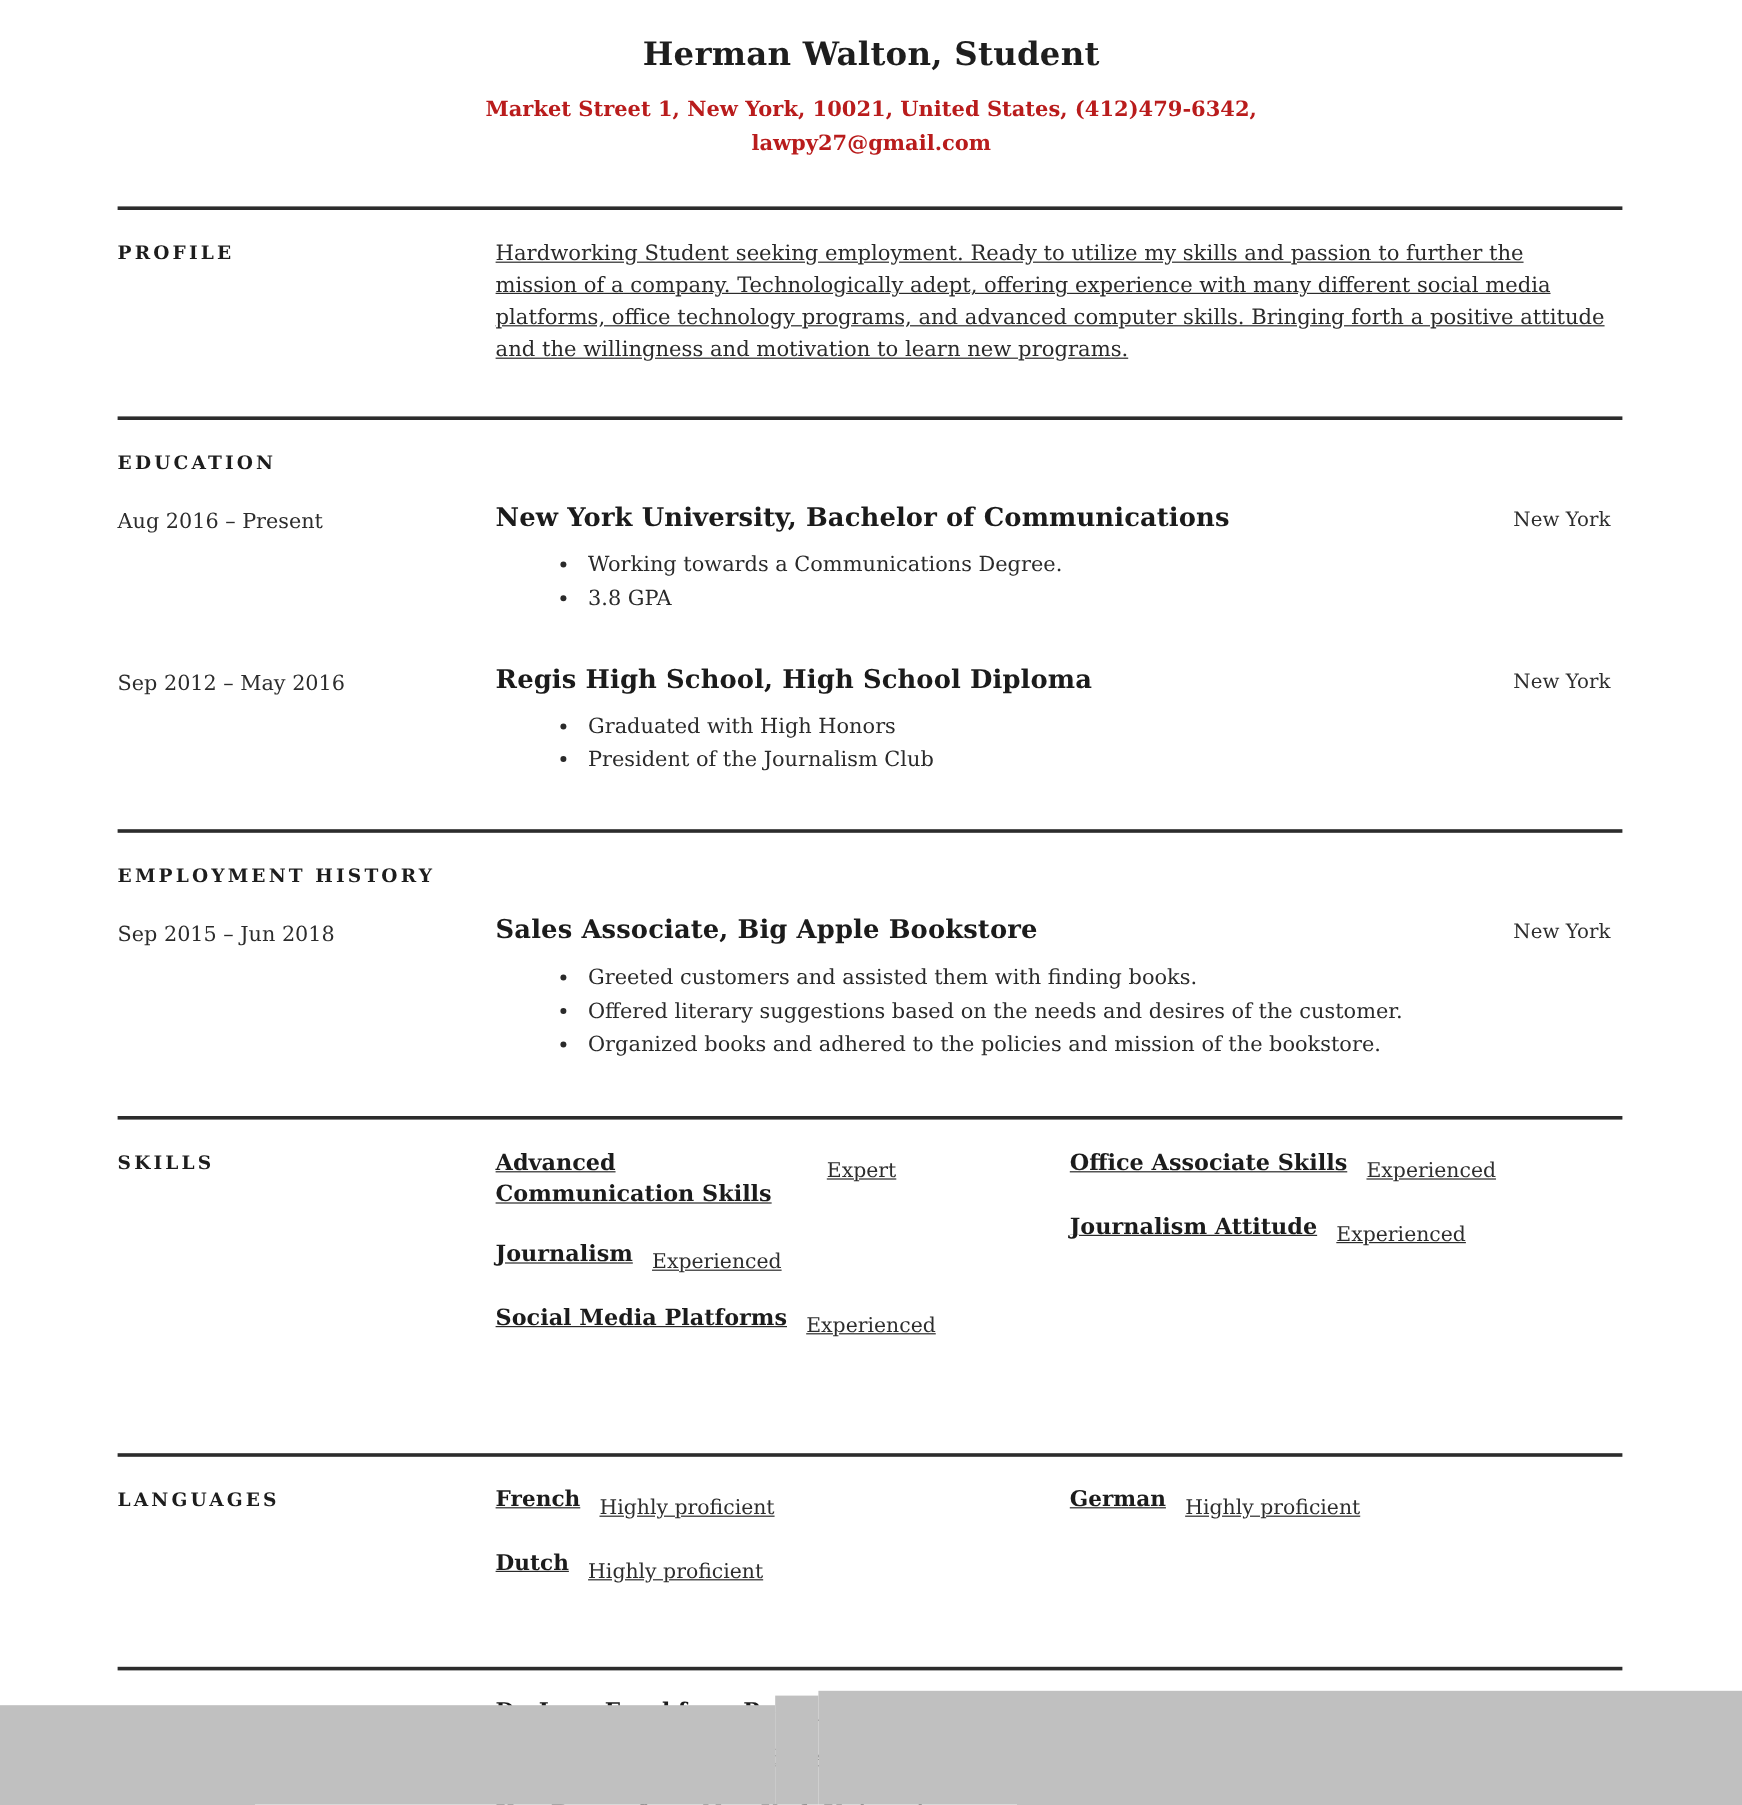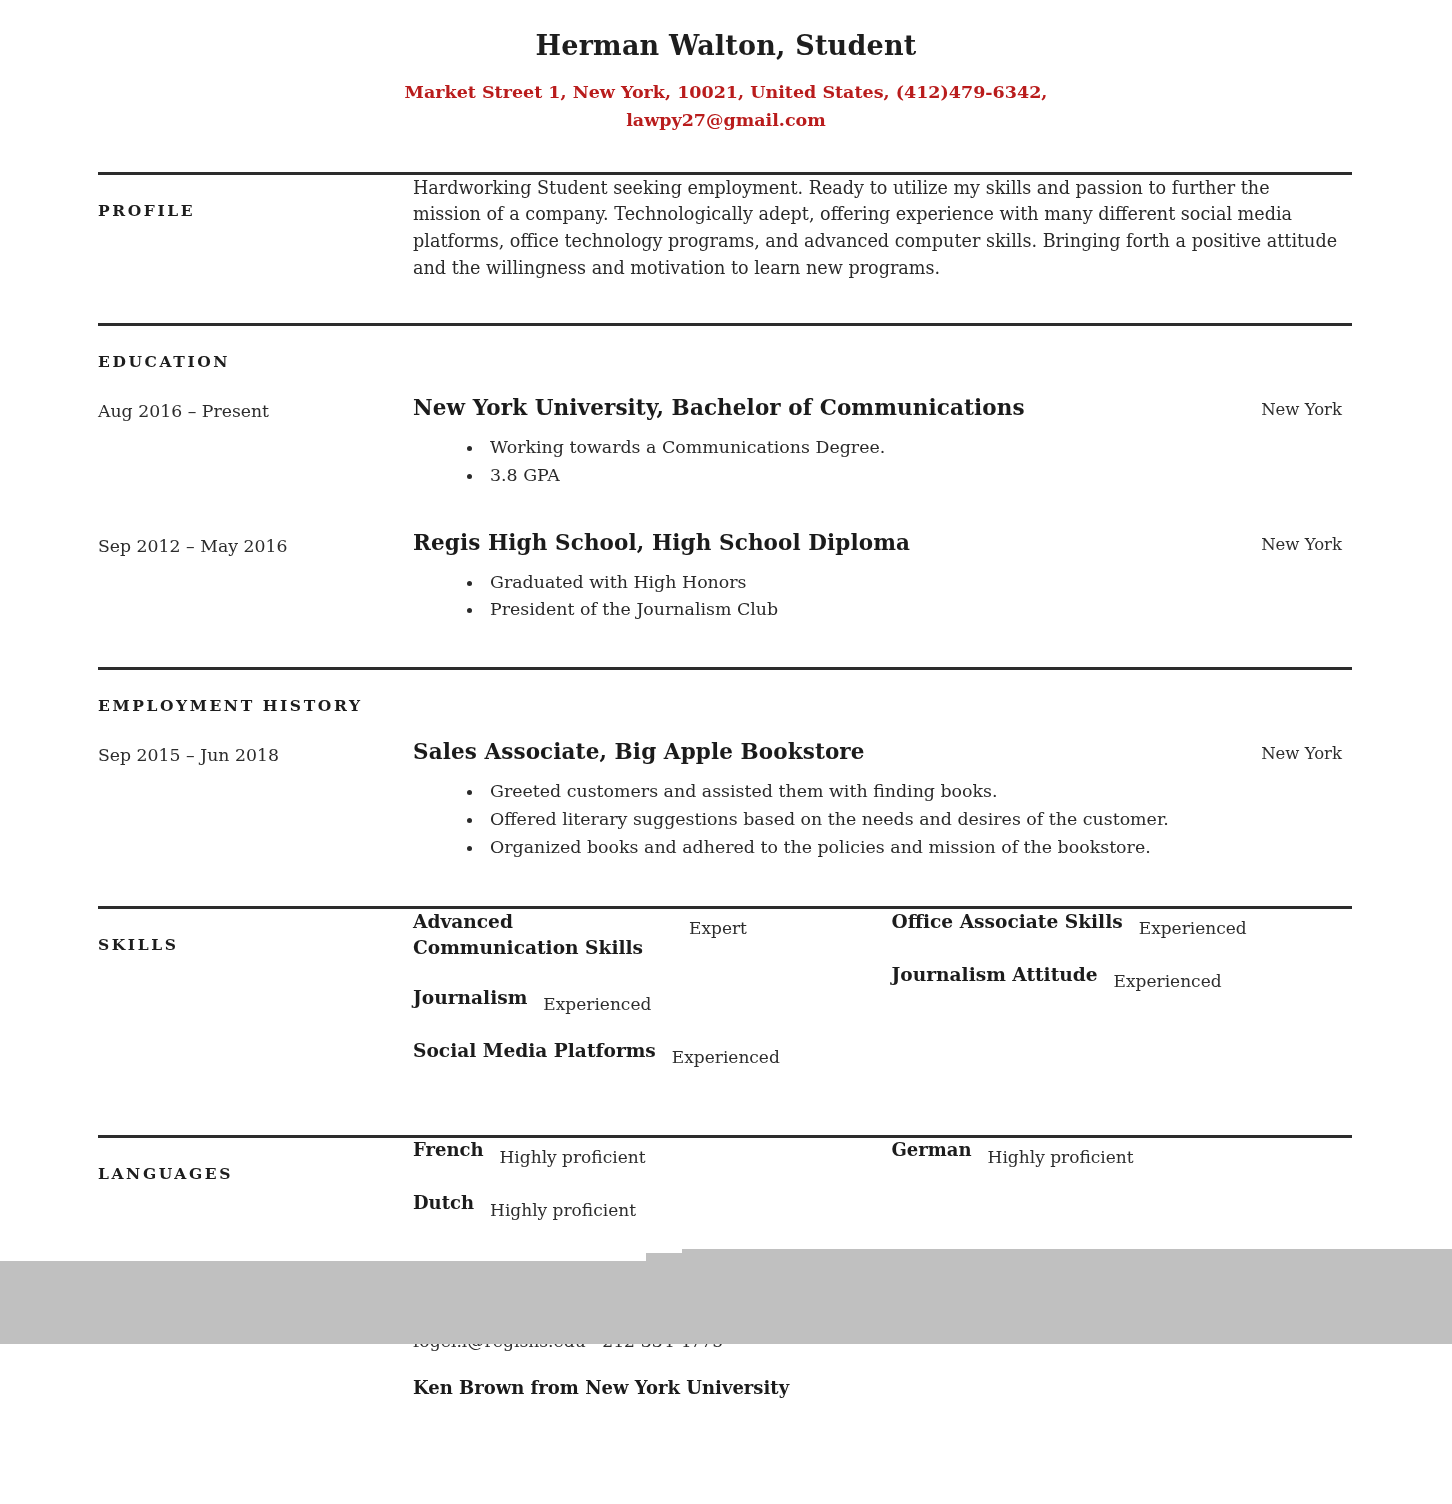--- a/index.html
+++ b/index.html
@@ -13,21 +13,21 @@
     position: relative;
     overflow: hidden;
     font-family: "DejaVu Serif", "Liberation Serif", serif;
     color: #2b2b2b;
   }
 
   .page {
     position: absolute;
     left: 0; top: 0;
     width: 1452px;
-    height: 1344px;
+    height: 1504px;
     background: #ffffff;
   }
 
   
   .doc-header {
     padding-top: 30px;
     text-align: center;
   }
   .doc-name {
     font-size: 27px;
@@ -71,20 +71,22 @@
     display: flex;
     align-items: flex-start;
   }
   .col-label {
     width: 315px;
     flex: 0 0 315px;
     padding-top: 26px;
   }
   .col-main {
     flex: 1 1 auto;
+    padding-top: 24px;
+    text-decoration: underline;
   }
 
   
   .profile-text {
     font-size: 17.6px;
     line-height: 1.52;
     color: #2a2a2a;
     max-width: 925px;
   }
 
@@ -321,21 +323,21 @@
             <div class="rate-row" style="margin-top:23px;">
               <div class="rate-name">Journalism Attitude</div>
               <div class="rate-level">Experienced</div>
             </div>
           </div>
         </div>
       </div>
     </div>
   </div>
 
-  <div class="section" style="margin-top:44px;">
+  <div class="section" style="margin-top:72px;">
     <div class="rule"></div>
     <div class="sec-body">
       <div class="col-label">
         <div class="sec-label">LANGUAGES</div>
       </div>
       <div class="col-main">
         <div class="grid-two">
           <div class="grid-col left">
             <div class="rate-row">
               <div class="rate-name lang-name">French</div>

